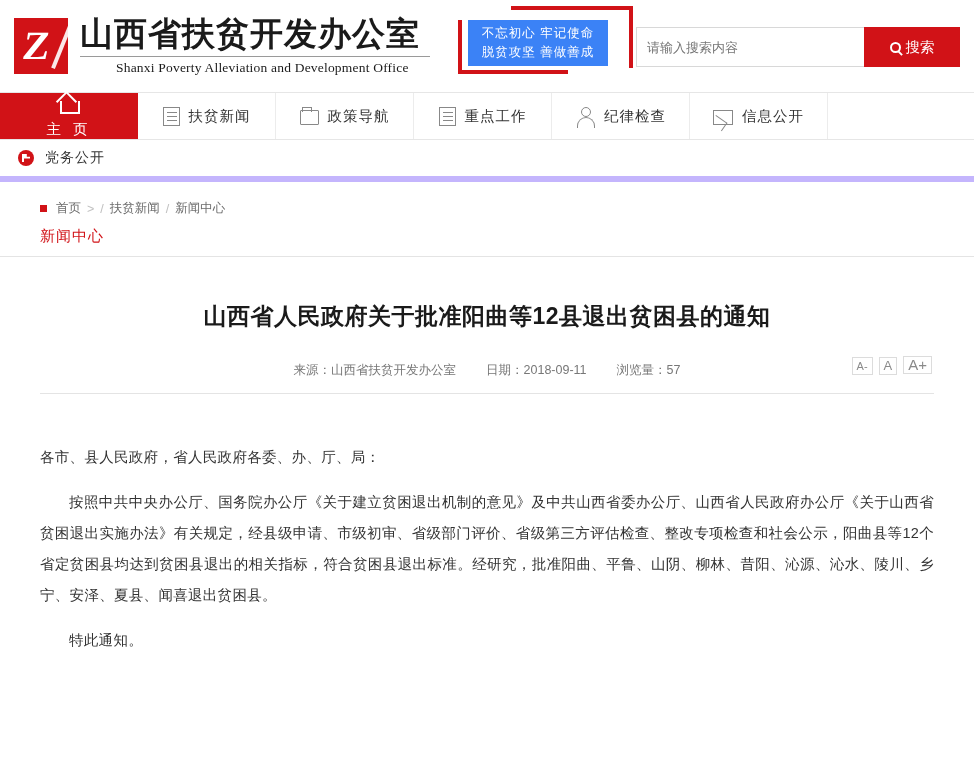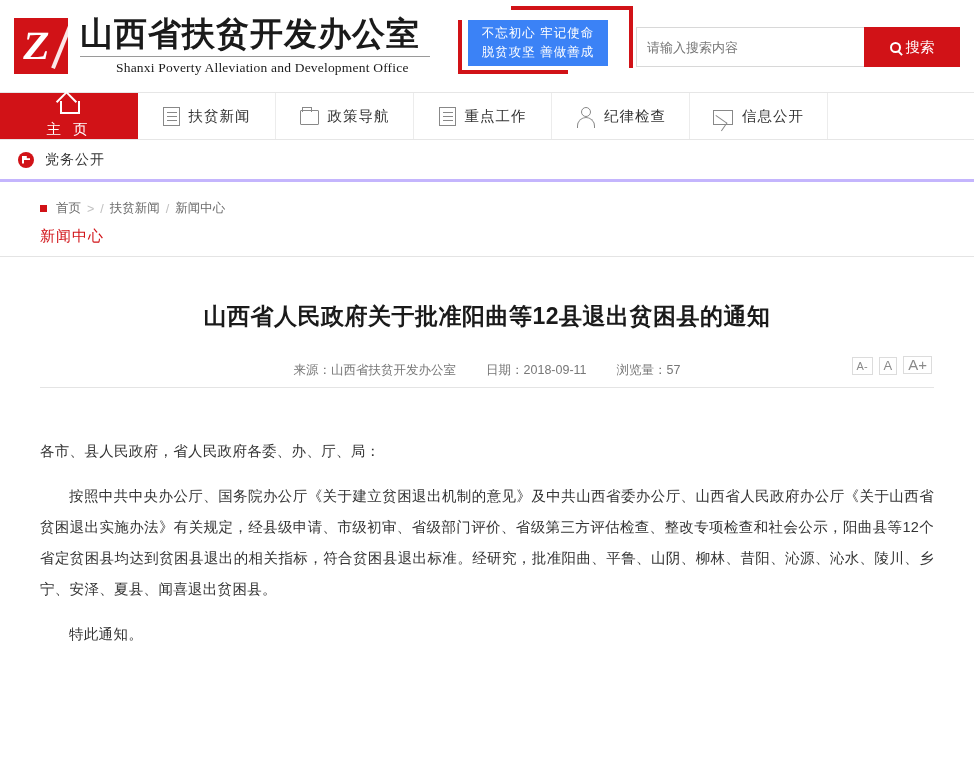--- a/index.html
+++ b/index.html
@@ -243,21 +243,21 @@
     transform: rotate(35deg);
     transform-origin: left top;
   }
 
   
   .subnav {
     height: 42px;
     display: flex;
     align-items: center;
     padding-left: 18px;
-    border-bottom: 3px solid #c4b5fd;
+    border-bottom: 6px solid #c4b5fd;
     gap: 9px;
   }
   .party-icon {
     width: 18px; height: 18px;
     position: relative;
     display: inline-block;
   }
   .party-icon::before {
     content: "";
     position: absolute; left: 0; top: 1px;
@@ -307,21 +307,21 @@
     font-size: 23px;
     font-weight: bold;
     color: #1a1a1a;
     margin: 44px 0 0 0;
     font-family: "Liberation Sans", sans-serif;
     letter-spacing: .5px;
   }
   .meta-row {
     position: relative;
     margin-top: 28px;
-    padding-bottom: 8px;
+    padding-bottom: 14px;
     border-bottom: 1px solid #e4e4e4;
     text-align: center;
   }
   .meta {
     font-size: 12.5px;
     color: #777;
     display: inline-flex;
     gap: 30px;
   }
   .fontsize {

